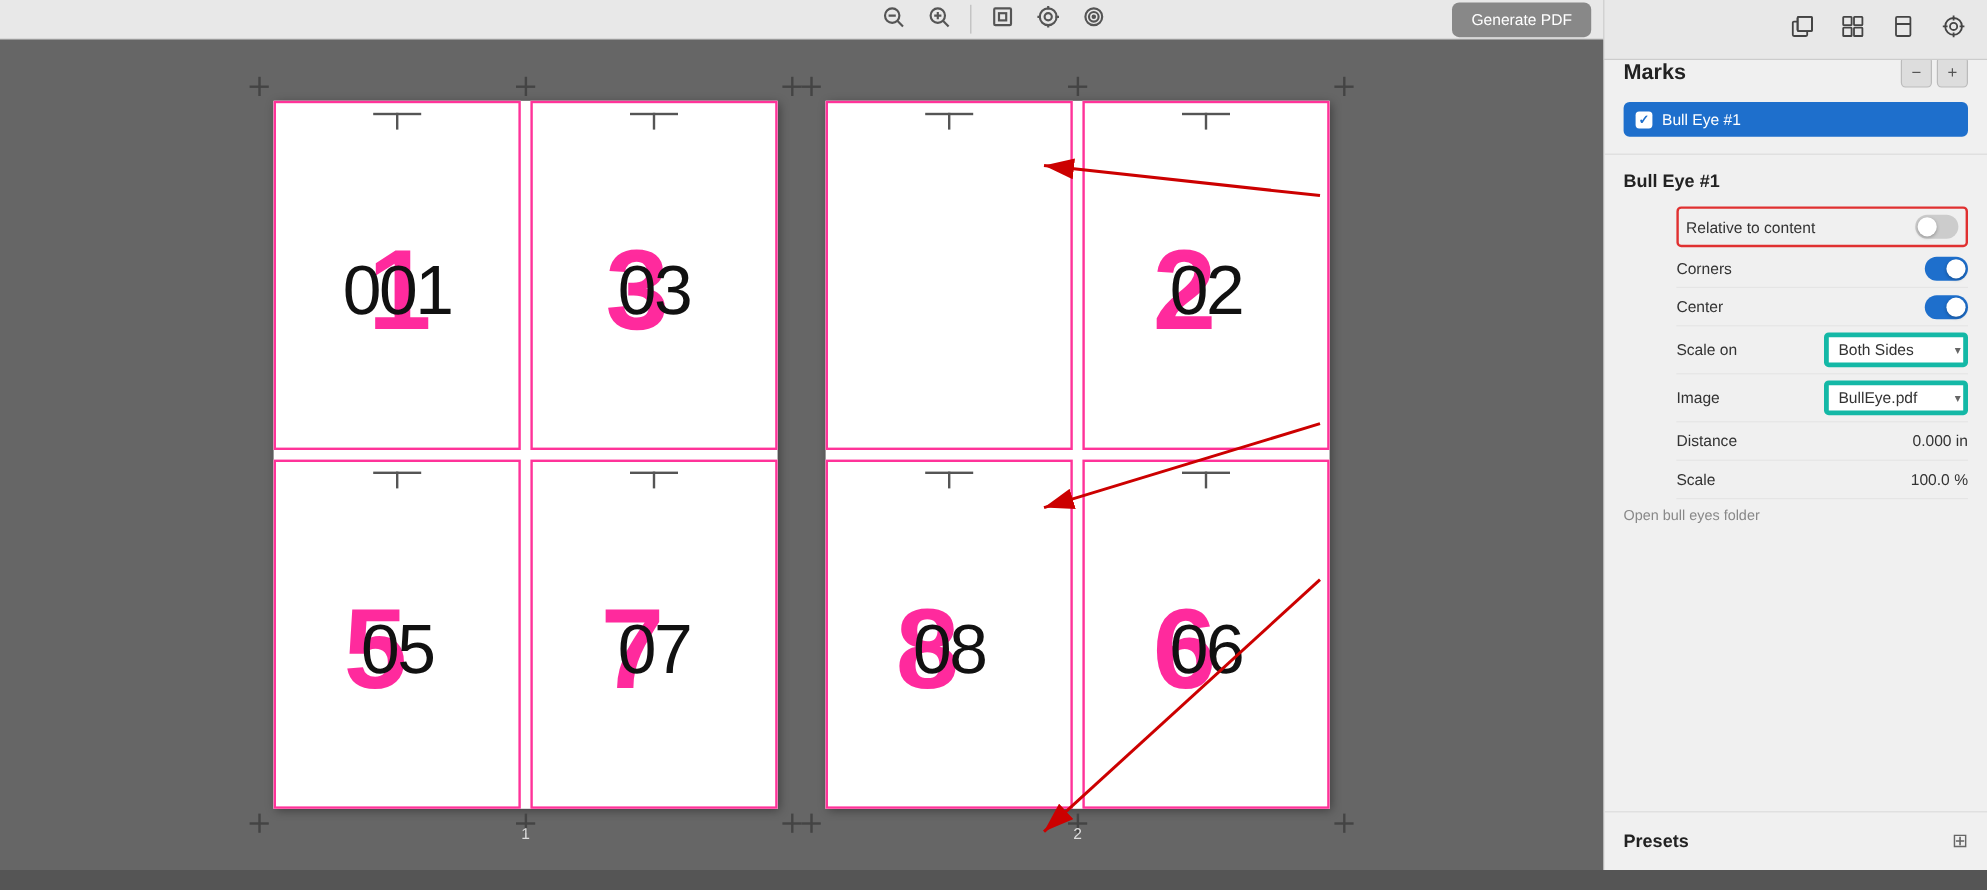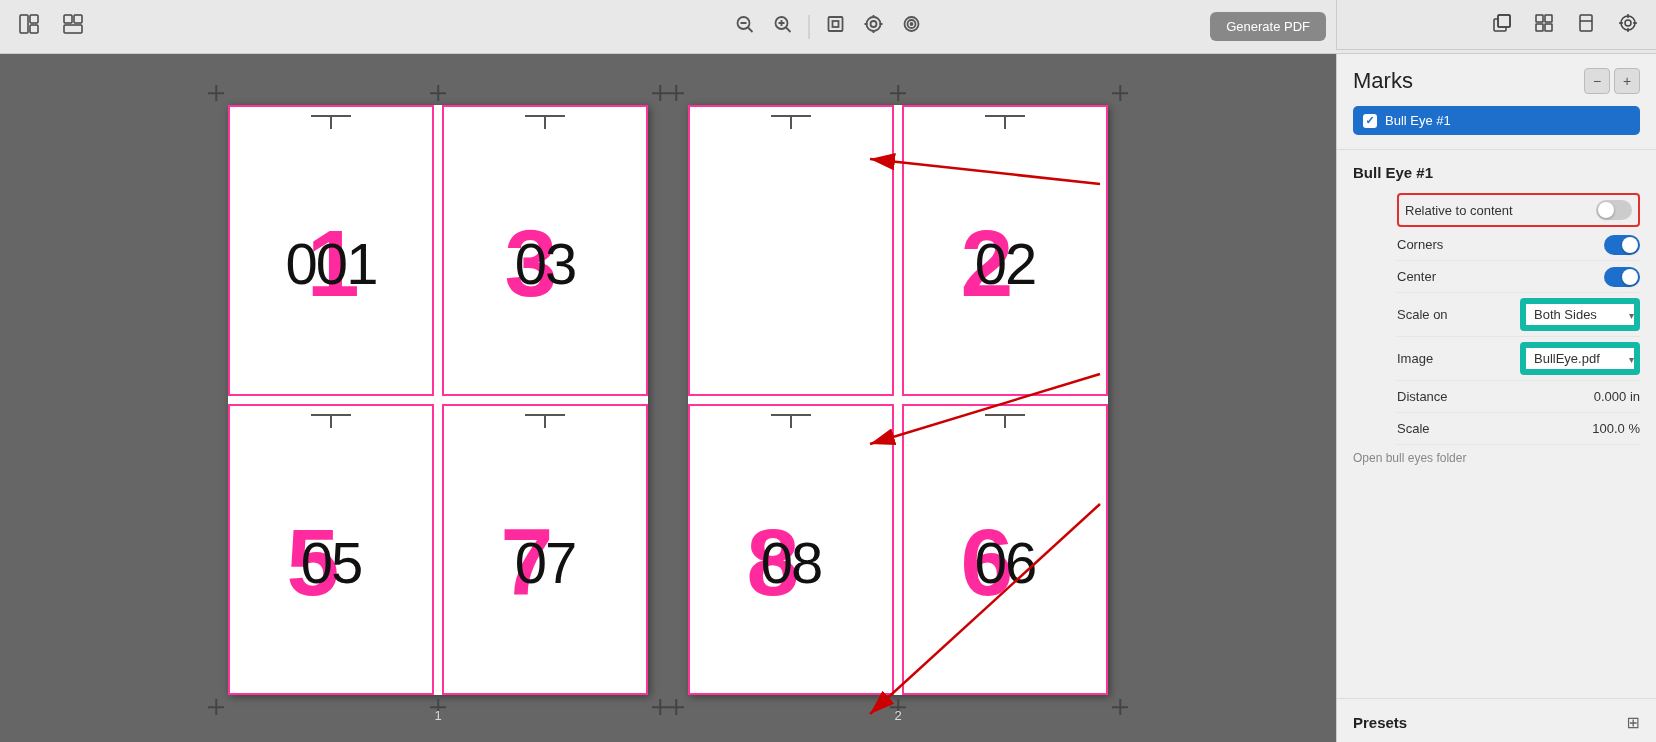--- a/index.html
+++ b/index.html
@@ -1,27 +1,28 @@
 <!DOCTYPE html>
 <html><head>
   <meta charset="utf-8">
   <style>
     * { box-sizing: border-box; margin: 0; padding: 0; }
     body { font-family: -apple-system, BlinkMacSystemFont, 'Segoe UI', sans-serif; background: #555; overflow: hidden; width: 1656px; height: 742px; }
 
     
     #toolbar {
       width: 100%;
-      height: 54px;
+      height: 33px;
       background: #e8e8e8;
       display: flex;
       align-items: center;
       padding: 0 12px;
       border-bottom: 1px solid #ccc;
       position: relative;
+      justify-content: flex-end;
     }
     .toolbar-left { display: flex; gap: 10px; align-items: center; }
     .toolbar-center { position: absolute; left: 50%; transform: translateX(-50%); display: flex; align-items: center; gap: 6px; }
     .toolbar-right { position: absolute; right: 330px; }
     .toolbar-icon-btn {
       background: none; border: none; cursor: pointer; padding: 4px 6px;
       color: #333; font-size: 18px; border-radius: 4px;
     }
     .separator { width: 1px; height: 24px; background: #bbb; margin: 0 4px; }
     .generate-btn {
@@ -208,22 +209,22 @@
     }
 
     .panel-header {
       display: flex;
       align-items: center;
       justify-content: space-between;
       margin-bottom: 12px;
     }
 
     .panel-title {
-      font-size: 22px;
-      font-weight: 400;
+      font-size: 18px;
+      font-weight: 700;
       color: #222;
     }
 
     .panel-header-btns {
       display: flex;
       gap: 4px;
     }
 
     .panel-header-btn {
       width: 26px; height: 26px;
@@ -310,21 +311,21 @@
       position: absolute;
       top: 2px;
       box-shadow: 0 1px 3px rgba(0,0,0,0.3);
     }
     .toggle-off .toggle-knob { left: 2px; }
     .toggle-on .toggle-knob { right: 2px; }
 
     
     .setting-dropdown {
       background: white;
-      border: 6px solid #14b8a6;
+      border: 4px solid #14b8a6;
       border-radius: 4px;
       padding: 3px 6px 3px 8px;
       font-size: 13px;
       color: #333;
       cursor: pointer;
       appearance: none;
       -webkit-appearance: none;
       position: relative;
       min-width: 120px;
     }

